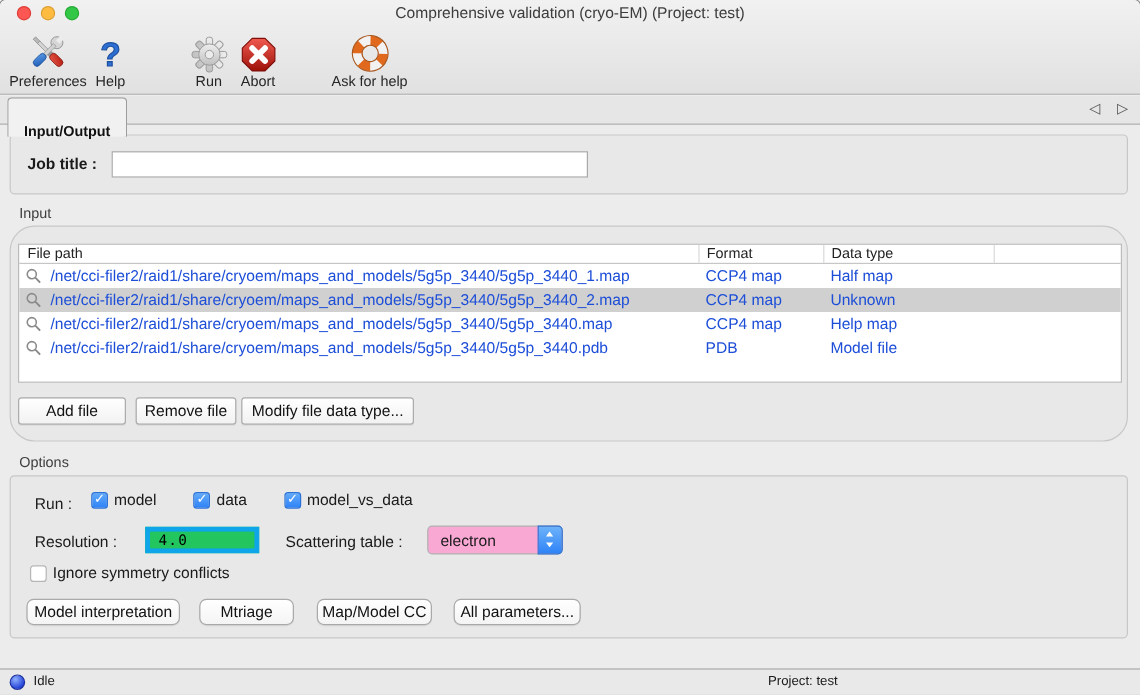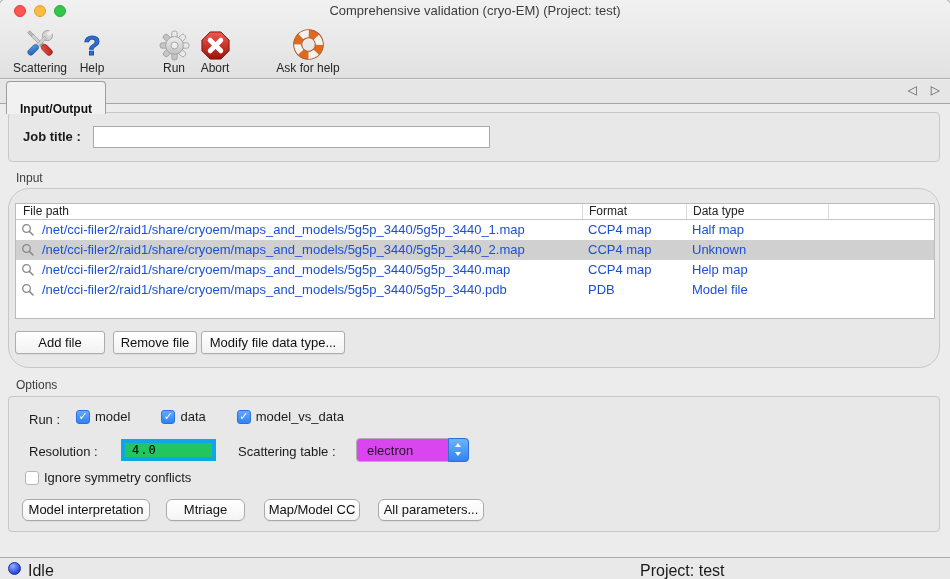--- a/index.html
+++ b/index.html
@@ -84,21 +84,21 @@
   .cb.on{background:linear-gradient(#62aafa,var(--accent-blue));border:1px solid #2a72d8;}
   .cb.on::after{content:"\2713";color:#fff;font-size:11px;font-weight:bold;line-height:1;}
   .cb-label{margin-left:5px;}
   
   #resolution-label{position:absolute;left:20px;top:47px;}
   #resolution-input{position:absolute;left:112px;top:42px;width:95px;height:22px;
     border:4px solid #0ea5e9;background:#22c55e;
     font:12px "DejaVu Sans Mono",monospace;padding:0 7px;letter-spacing:1px;}
   #scattering-label{position:absolute;left:229px;top:47px;}
   #scattering-dropdown{position:absolute;left:347px;top:41px;width:113px;height:24px;
-    background:#d946ef;border:1px solid #b0b0b0;border-radius:4px;}
+    background:#f9a8d4;border:1px solid #b0b0b0;border-radius:4px;}
   #scattering-value{position:absolute;left:10px;top:0;line-height:23px;}
   #scattering-cap{position:absolute;right:-1px;top:-1px;width:21px;height:24px;
     background:linear-gradient(#6db3fa,var(--accent-blue));
     border-radius:0 4px 4px 0;border:1px solid #2a72d8;}
   .cap-up{position:absolute;left:6px;top:4px;width:0;height:0;
     border-left:3.5px solid transparent;border-right:3.5px solid transparent;
     border-bottom:4.5px solid #fff;}
   .cap-down{position:absolute;left:6px;top:13px;width:0;height:0;
     border-left:3.5px solid transparent;border-right:3.5px solid transparent;
     border-top:4.5px solid #fff;}
@@ -107,21 +107,21 @@
   
   .rnd-btn{position:absolute;height:22px;background:linear-gradient(#ffffff,#f4f4f4);
     border:1px solid #a9a9a9;border-radius:6px;font:13px "Liberation Sans",sans-serif;
     color:#111;text-align:center;line-height:20px;box-shadow:0 1px 0 rgba(0,0,0,0.05);}
   #btn-model-interp{left:13px;top:102px;width:128px;}
   #btn-mtriage{left:157px;top:102px;width:79px;}
   #btn-mapmodel{left:255px;top:102px;width:96px;}
   #btn-allparams{left:369px;top:102px;width:106px;}
   
   #statusbar{position:absolute;left:0;top:557px;width:950px;height:22px;
-    background:#e9e9e9;border-top:1px solid #ababab;font-size:16px;color:#1a1a1a;}
+    background:#e9e9e9;border-top:1px solid #ababab;font-size:11px;color:#1a1a1a;}
   #status-ball{position:absolute;left:8px;top:4px;width:13px;height:13px;border-radius:50%;
     background:radial-gradient(circle at 35% 28%,#8fb0ff,var(--status-ball) 70%);
     border:1px solid #1c2f9e;}
   #status-text{position:absolute;left:28px;top:4px;}
   #project-text{position:absolute;left:640px;top:4px;}
 </style>
 </head>
 <body>
 
 <div id="window">
@@ -156,21 +156,21 @@
           </g>
 
           <g transform="rotate(45 18 18)">
             <circle cx="18" cy="7.5" r="5" fill="#d6d6d6" stroke="#8d8d8d" stroke-width="0.7"></circle>
             <rect x="16" y="0.5" width="4" height="6.2" fill="#ececec"></rect>
             <rect x="16.4" y="10" width="3.2" height="12" fill="#cfcfcf" stroke="#8d8d8d" stroke-width="0.5"></rect>
             <rect x="15" y="21.5" width="6" height="12.5" rx="3" fill="url(#blueg)" stroke="#174a92" stroke-width="0.6"></rect>
           </g>
         </svg>
       </span>
-      <span class="tb-label">Scattering</span>
+      <span class="tb-label">Preferences</span>
     </div>
 
     <div class="tb-item" id="tb-help">
       <span class="tb-icon">
         <span class="help-glyph">?</span>
       </span>
       <span class="tb-label">Help</span>
     </div>
 
     <div class="tb-item" id="tb-run">

